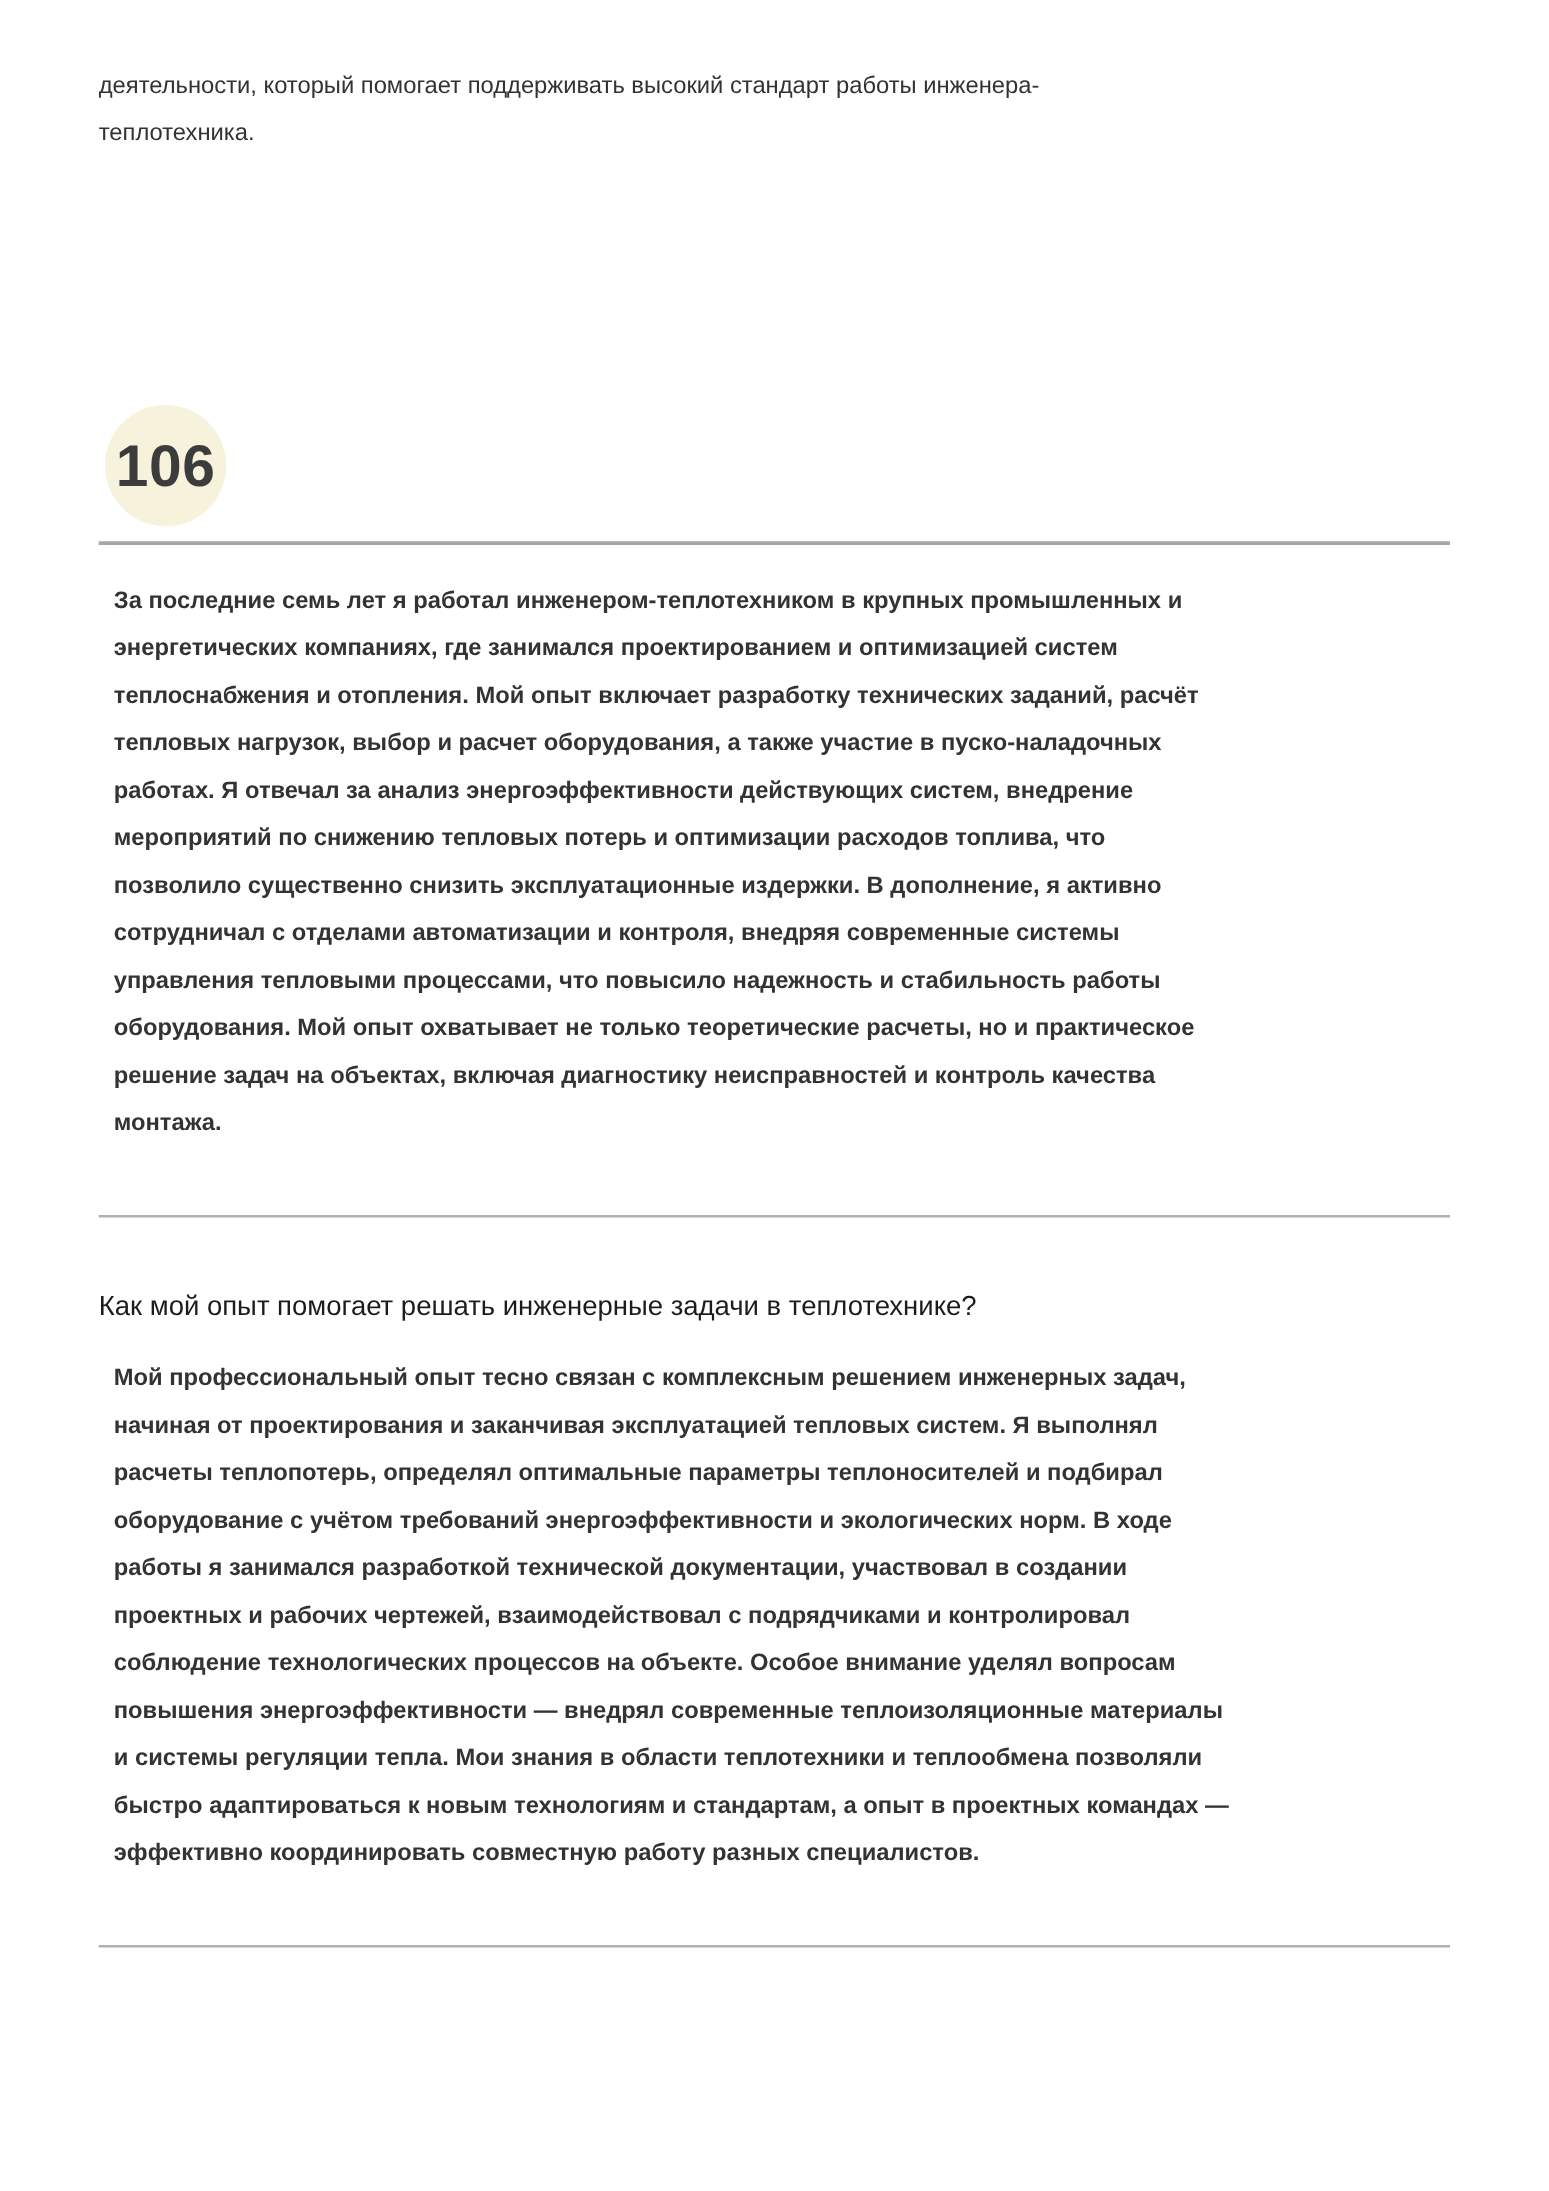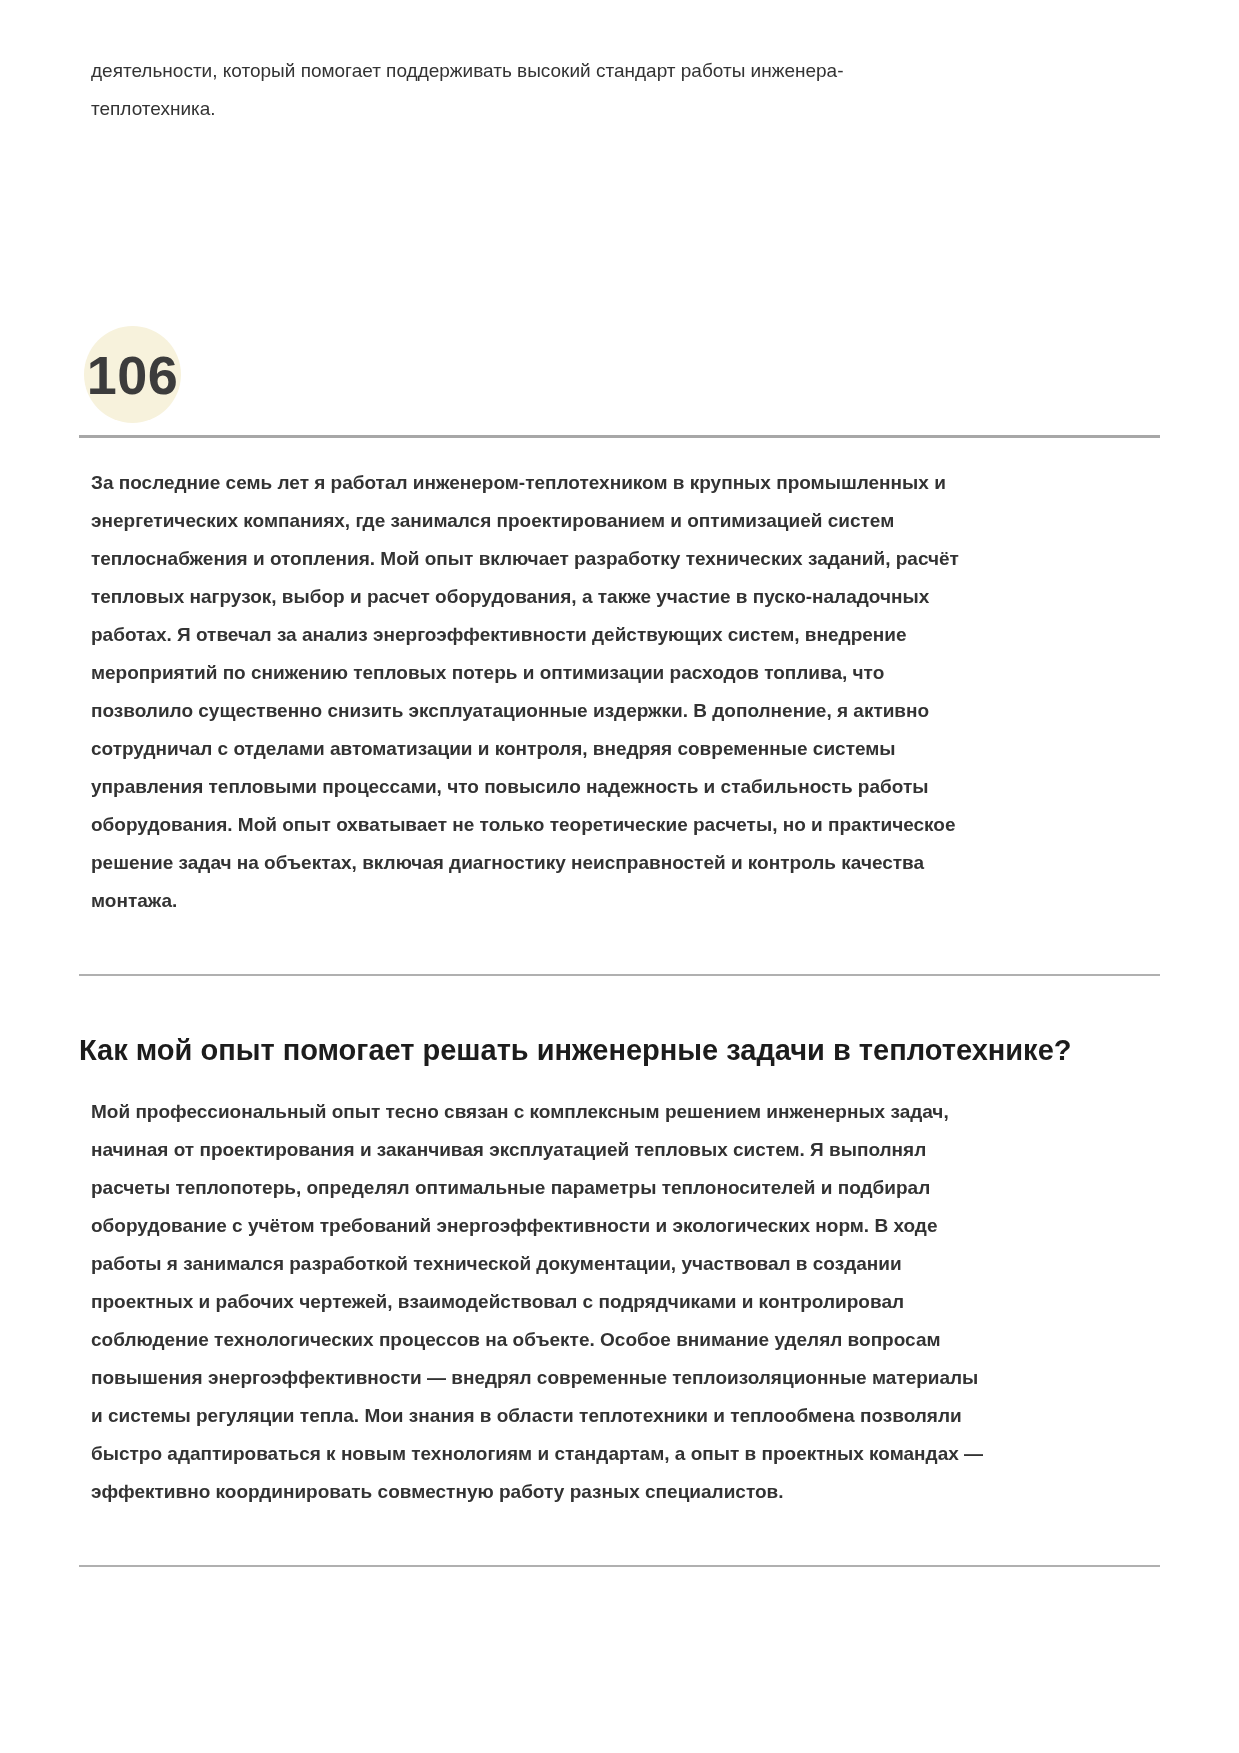--- a/index.html
+++ b/index.html
@@ -20,42 +20,42 @@
     font-family:"Liberation Sans", sans-serif;
     color:var(--body_text);
     overflow:hidden;
   }
   .page{
     width:1239px;
     height:1753px;
     padding:0 79px;
   }
   .intro-par{
-    margin:12px;
-    padding-top:40px;
+    margin:0;
+    padding-top:50px;
     font-size:19px;
     line-height:38px;
     white-space:pre-line;
     color:var(--body_text);
   }
   .section-header{
     display:flex;
     align-items:flex-start;
     margin-top:180px;
   }
   .qnum-badge{
     flex:0 0 auto;
     width:97px;
     height:97px;
     margin-left:5px;
     margin-top:18px;
     border-radius:50%;
     background:var(--badge_bg);
     color:var(--badge_text);
-    font-size:54px;
+    font-size:47px;
     font-weight:bold;
     display:flex;
     align-items:center;
     justify-content:center;
     letter-spacing:0.5px;
   }
   .section-title{
     margin:0 0 0 17px;
     font-size:30px;
     font-weight:bold;
@@ -78,22 +78,22 @@
     margin-top:26px;
     font-size:19px;
     line-height:38px;
     white-space:pre-line;
     color:var(--body_text);
     font-weight:bold;
   }
   .subsection-title{
     margin:0;
     margin-top:58px;
-    font-size:29px;
-    font-weight:bold;
+    font-size:22px;
+    font-weight:normal;
     color:var(--heading_text);
   }
 </style>
 </head>
 <body>
 
 <div class="page">
 
   <p class="intro-par">деятельности, который помогает поддерживать высокий стандарт работы инженера-
 теплотехника.</p>

